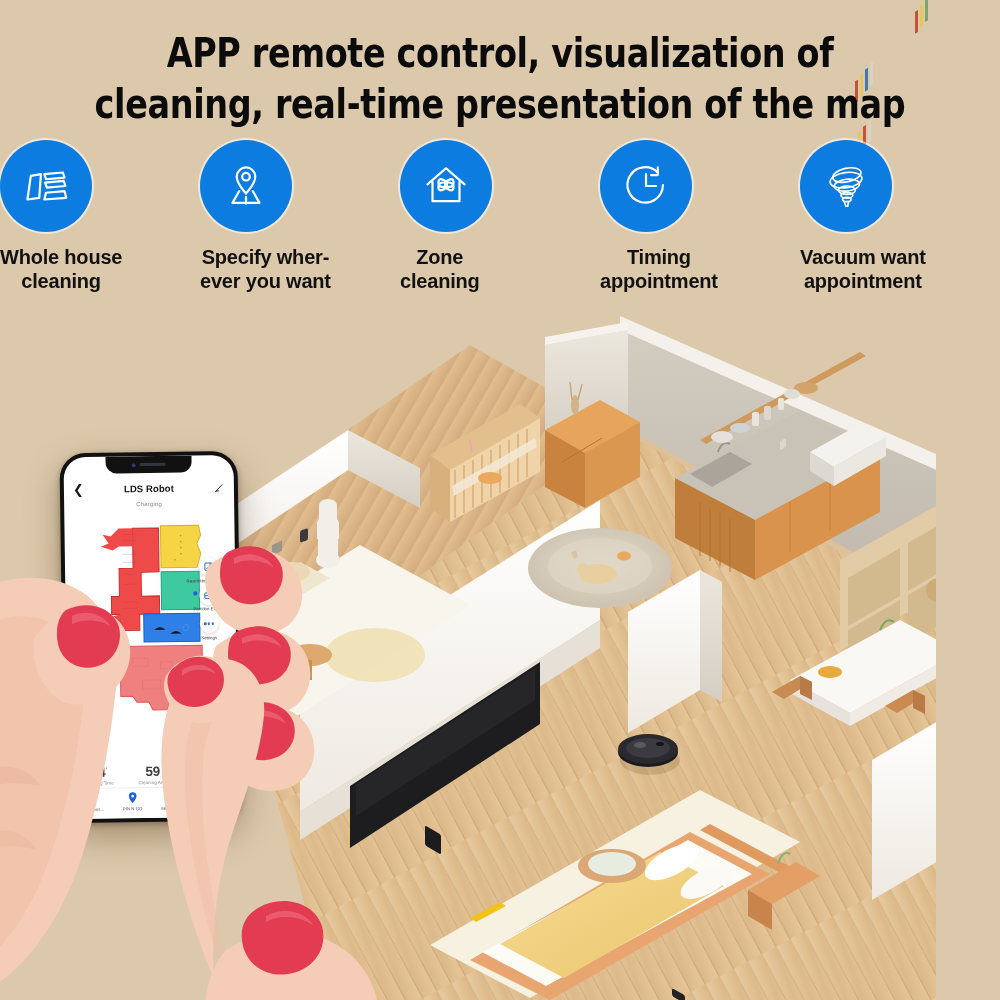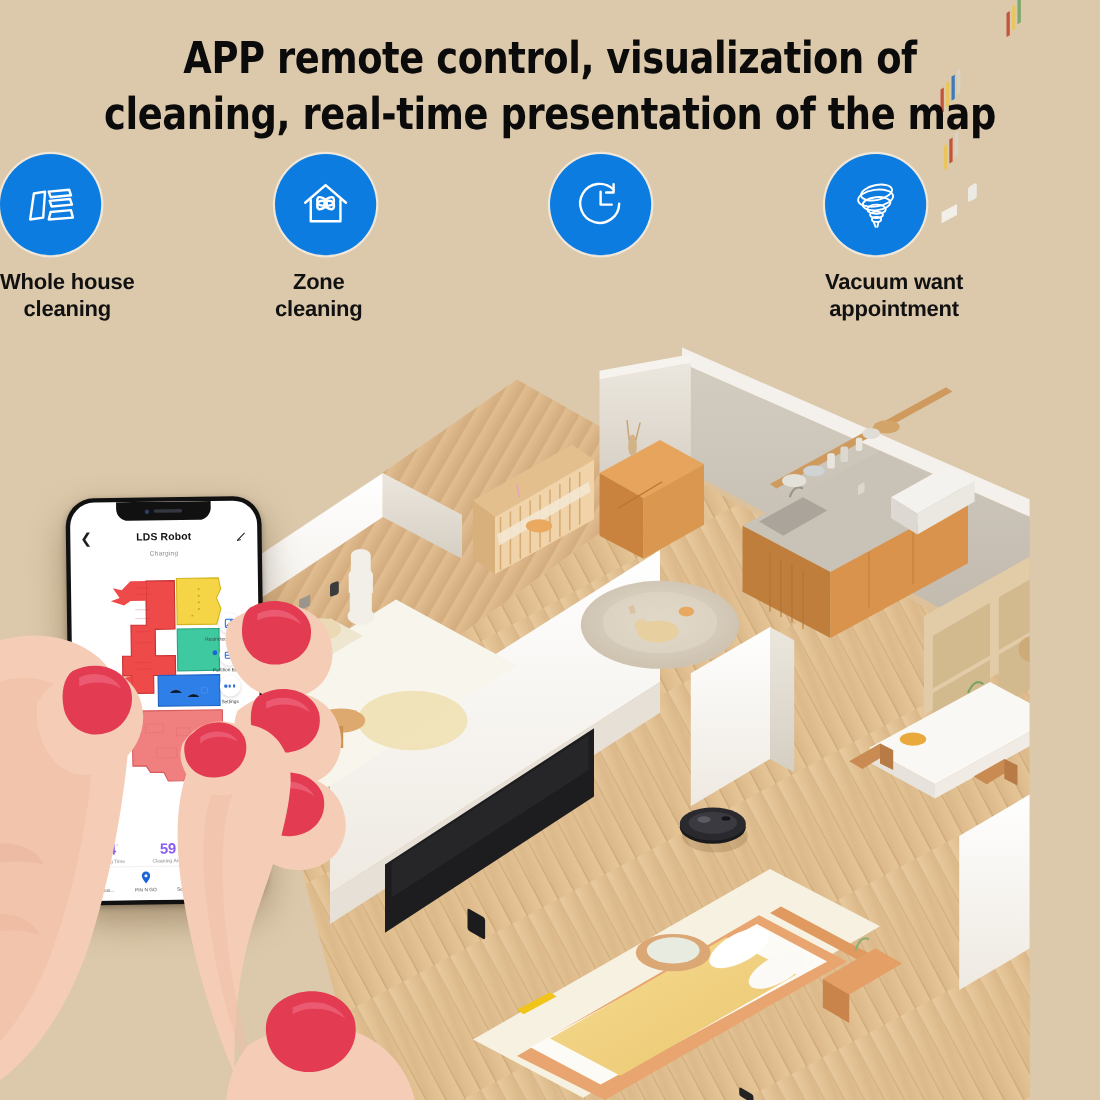--- a/index.html
+++ b/index.html
@@ -105,21 +105,21 @@
   .tool-btn svg { width:11px; height:11px; }
   .tool-lbl { font-size:4.4px; color:#3d3d3d; margin-top:1.5px; white-space:nowrap; }
   .dots { display:flex; gap:1.4px; }
   .dots i { width:2.4px; height:2.4px; border-radius:50%; background:#2f6fd6; display:block; }
 
   .stats {
     flex:0 0 auto; display:flex; padding:0 4px 2px;
     justify-content:space-between; position:relative; z-index:3;
   }
   .stat { flex:1; text-align:center; }
-  .stat-v { font-size:13.5px; font-weight:bold; color:#8b5cf6; letter-spacing:-.3px;margin-top:24px; }
+  .stat-v { font-size:13.5px; font-weight:bold; color:#404040; letter-spacing:-.3px;margin-top:24px; }
   .stat-v sup { font-size:6px; font-weight:normal; vertical-align:super; margin-left:.5px; }
   .stat-l { font-size:4.6px; color:#8e8e8e; margin-top:.5px; }
 
   .navbar {
     flex:0 0 auto; display:flex; padding:3px 2px 7px;
     border-top:1px solid #f0f0f0; position:relative; z-index:3; background:#fff;
   }
   .nav-i { flex:1; display:flex; flex-direction:column; align-items:center; }
   .nav-i svg { width:13px; height:13px; }
   .nav-l { font-size:4.4px; color:#555; margin-top:2.5px; white-space:nowrap; }
@@ -410,20 +410,33 @@
           <path d="M30 18 L52 16 L54 22 L32 24 Z"></path>
           <path d="M31 28 L53 26 L55 32 L33 34 Z"></path>
           <path d="M32 40 L54 38 L56 46 L30 48 Z"></path>
         </svg>
       </div>
       <div class="f-label">
         <span>Whole house</span><br><span>cleaning</span>
       </div>
     </div>
 
+    <div class="feature">
+      <div class="f-circle">
+        <svg viewBox="0 0 64 64" fill="none" stroke="#ffffff" stroke-width="2.6" stroke-linejoin="round" stroke-linecap="round">
+          <path d="M32 10 a11 11 0 0 1 11 11 c0 8 -11 20 -11 20 S21 29 21 21 A11 11 0 0 1 32 10 Z"></path>
+          <circle cx="32" cy="21" r="4.5"></circle>
+          <path d="M24 38 L16 52 L48 52 L40 38"></path>
+          <path d="M32 45 L32 53"></path>
+        </svg>
+      </div>
+      <div class="f-label">
+        <span>Specify wher-</span><br><span>ever you want</span>
+      </div>
+    </div>
 
     <div class="feature">
       <div class="f-circle">
         <svg viewBox="0 0 64 64" fill="none" stroke="#ffffff" stroke-width="2.6" stroke-linejoin="round" stroke-linecap="round">
           <path d="M10 30 L32 11 L54 30"></path>
           <path d="M16 27 L16 50 L48 50 L48 27"></path>
           <path d="M31 26 q-8 -5 -8 2 q0 6 8 5 Z"></path>
           <path d="M33 26 q8 -5 8 2 q0 6 -8 5 Z"></path>
           <path d="M31 35 q-8 5 -8 -2 q0 -6 8 -5 Z"></path>
           <path d="M33 35 q8 5 8 -2 q0 -6 -8 -5 Z"></path>
@@ -434,20 +447,23 @@
       </div>
     </div>
 
     <div class="feature">
       <div class="f-circle">
         <svg viewBox="0 0 64 64" fill="none" stroke="#ffffff" stroke-width="2.6" stroke-linejoin="round" stroke-linecap="round">
           <path d="M46 16 a21 21 0 1 0 6 15"></path>
           <path d="M46 10 L46 19 L38 19"></path>
           <path d="M32 18 L32 32 L44 32"></path>
         </svg>
+      </div>
+      <div class="f-label">
+        <span>Timing</span><br><span>appointment</span>
       </div>
     </div>
 
     <div class="feature">
       <div class="f-circle">
         <svg viewBox="0 0 64 64" fill="none" stroke="#ffffff" stroke-width="2" stroke-linejoin="round" stroke-linecap="round">
           <ellipse cx="33" cy="19" rx="17" ry="8" transform="rotate(-12 33 19)"></ellipse>
           <ellipse cx="32" cy="25" rx="19" ry="9" transform="rotate(-8 32 25)"></ellipse>
           <ellipse cx="33" cy="31" rx="15" ry="7" transform="rotate(-6 33 31)"></ellipse>
           <ellipse cx="33" cy="37" rx="10" ry="5"></ellipse>

